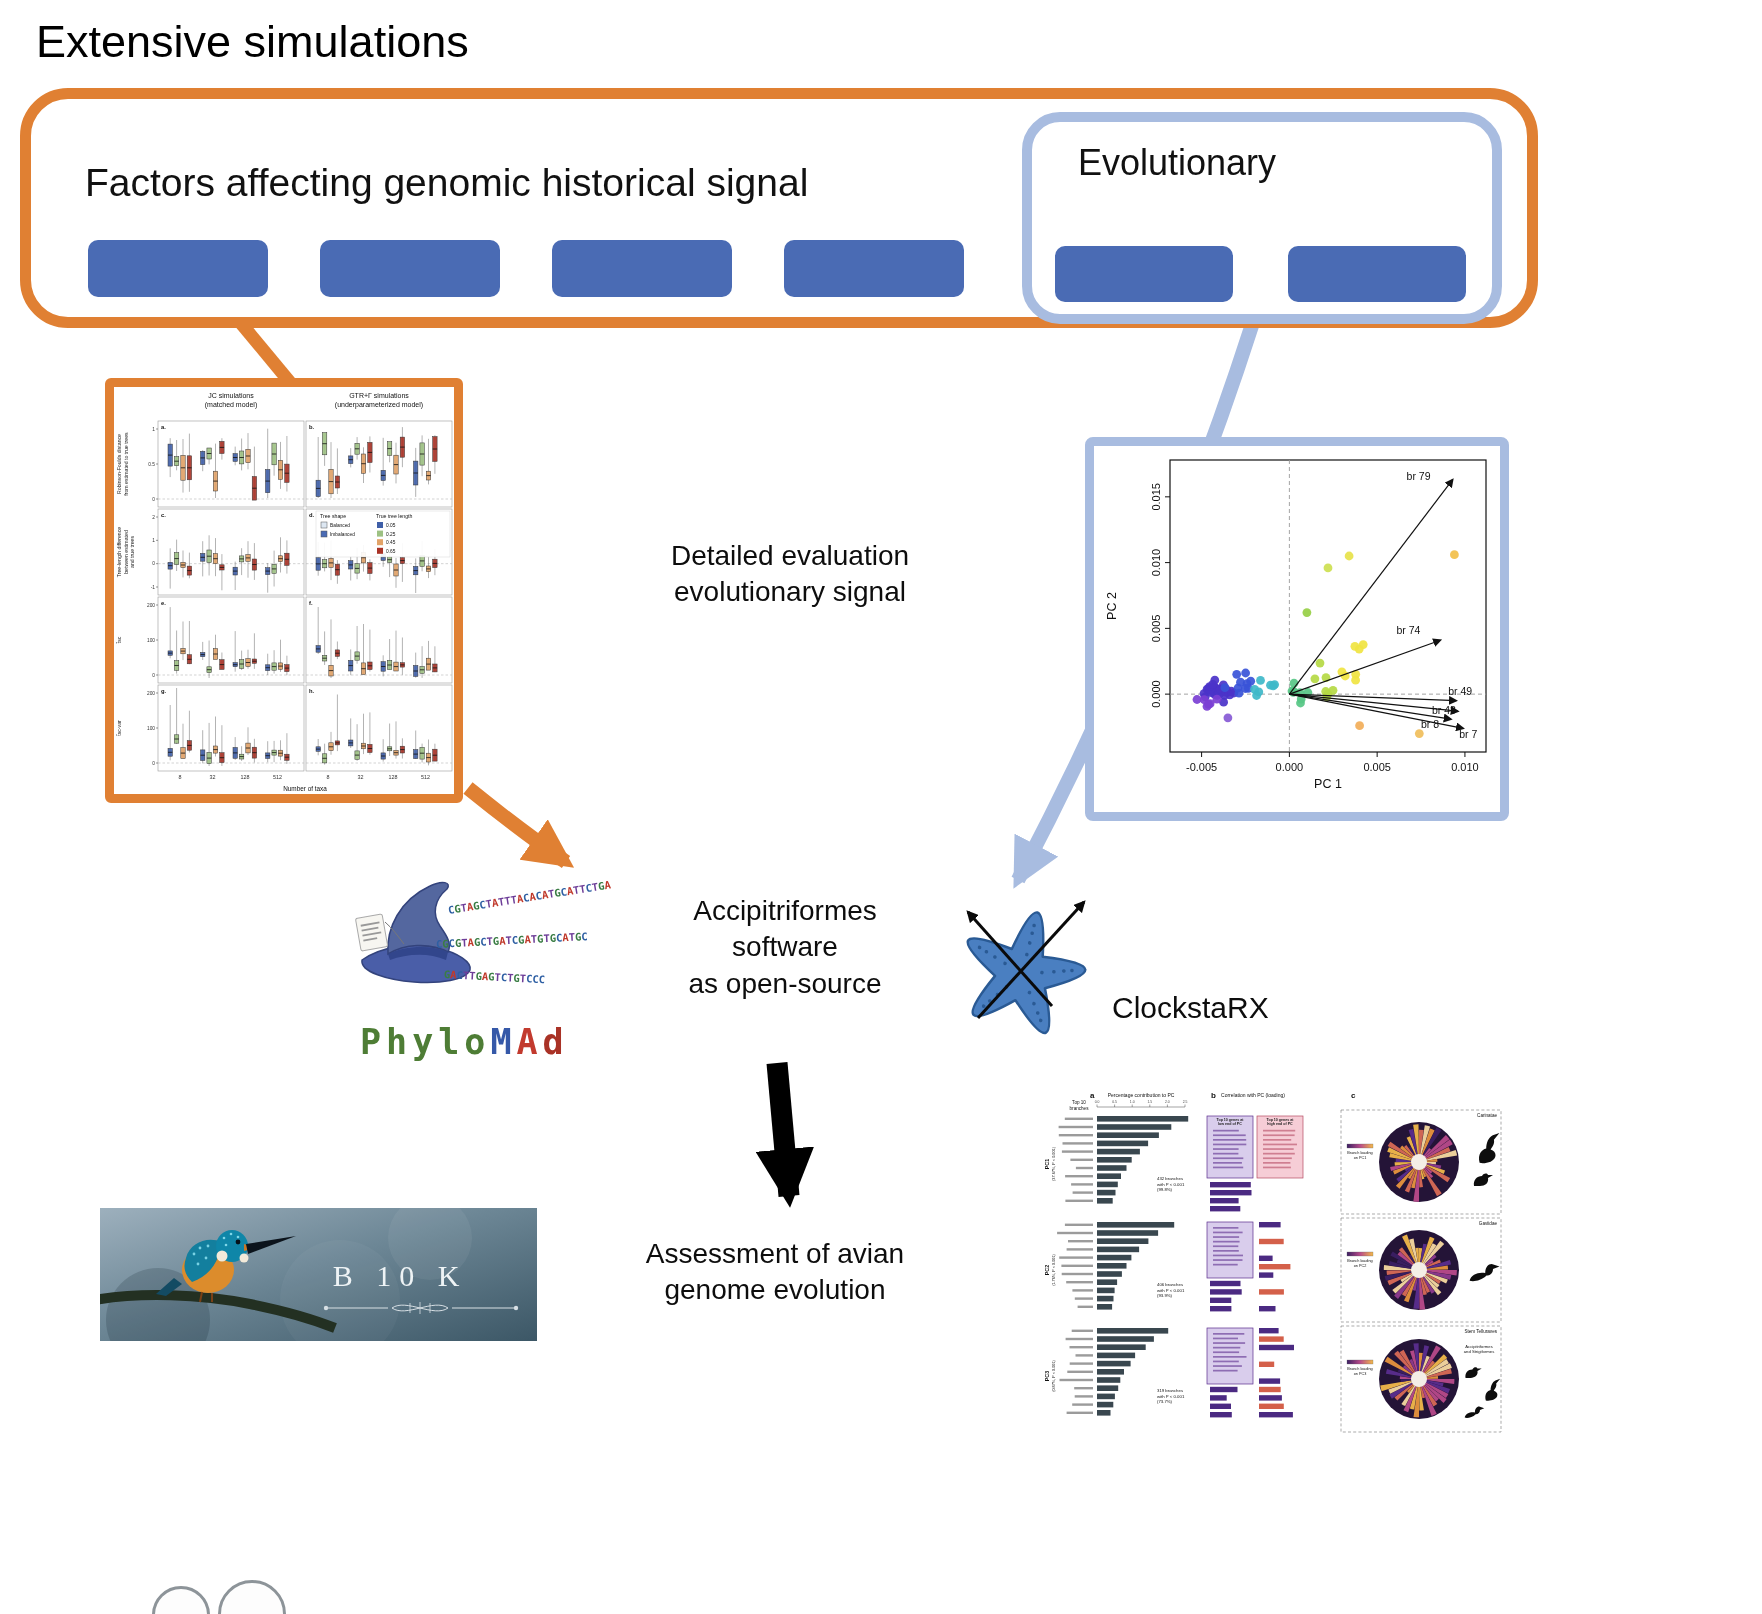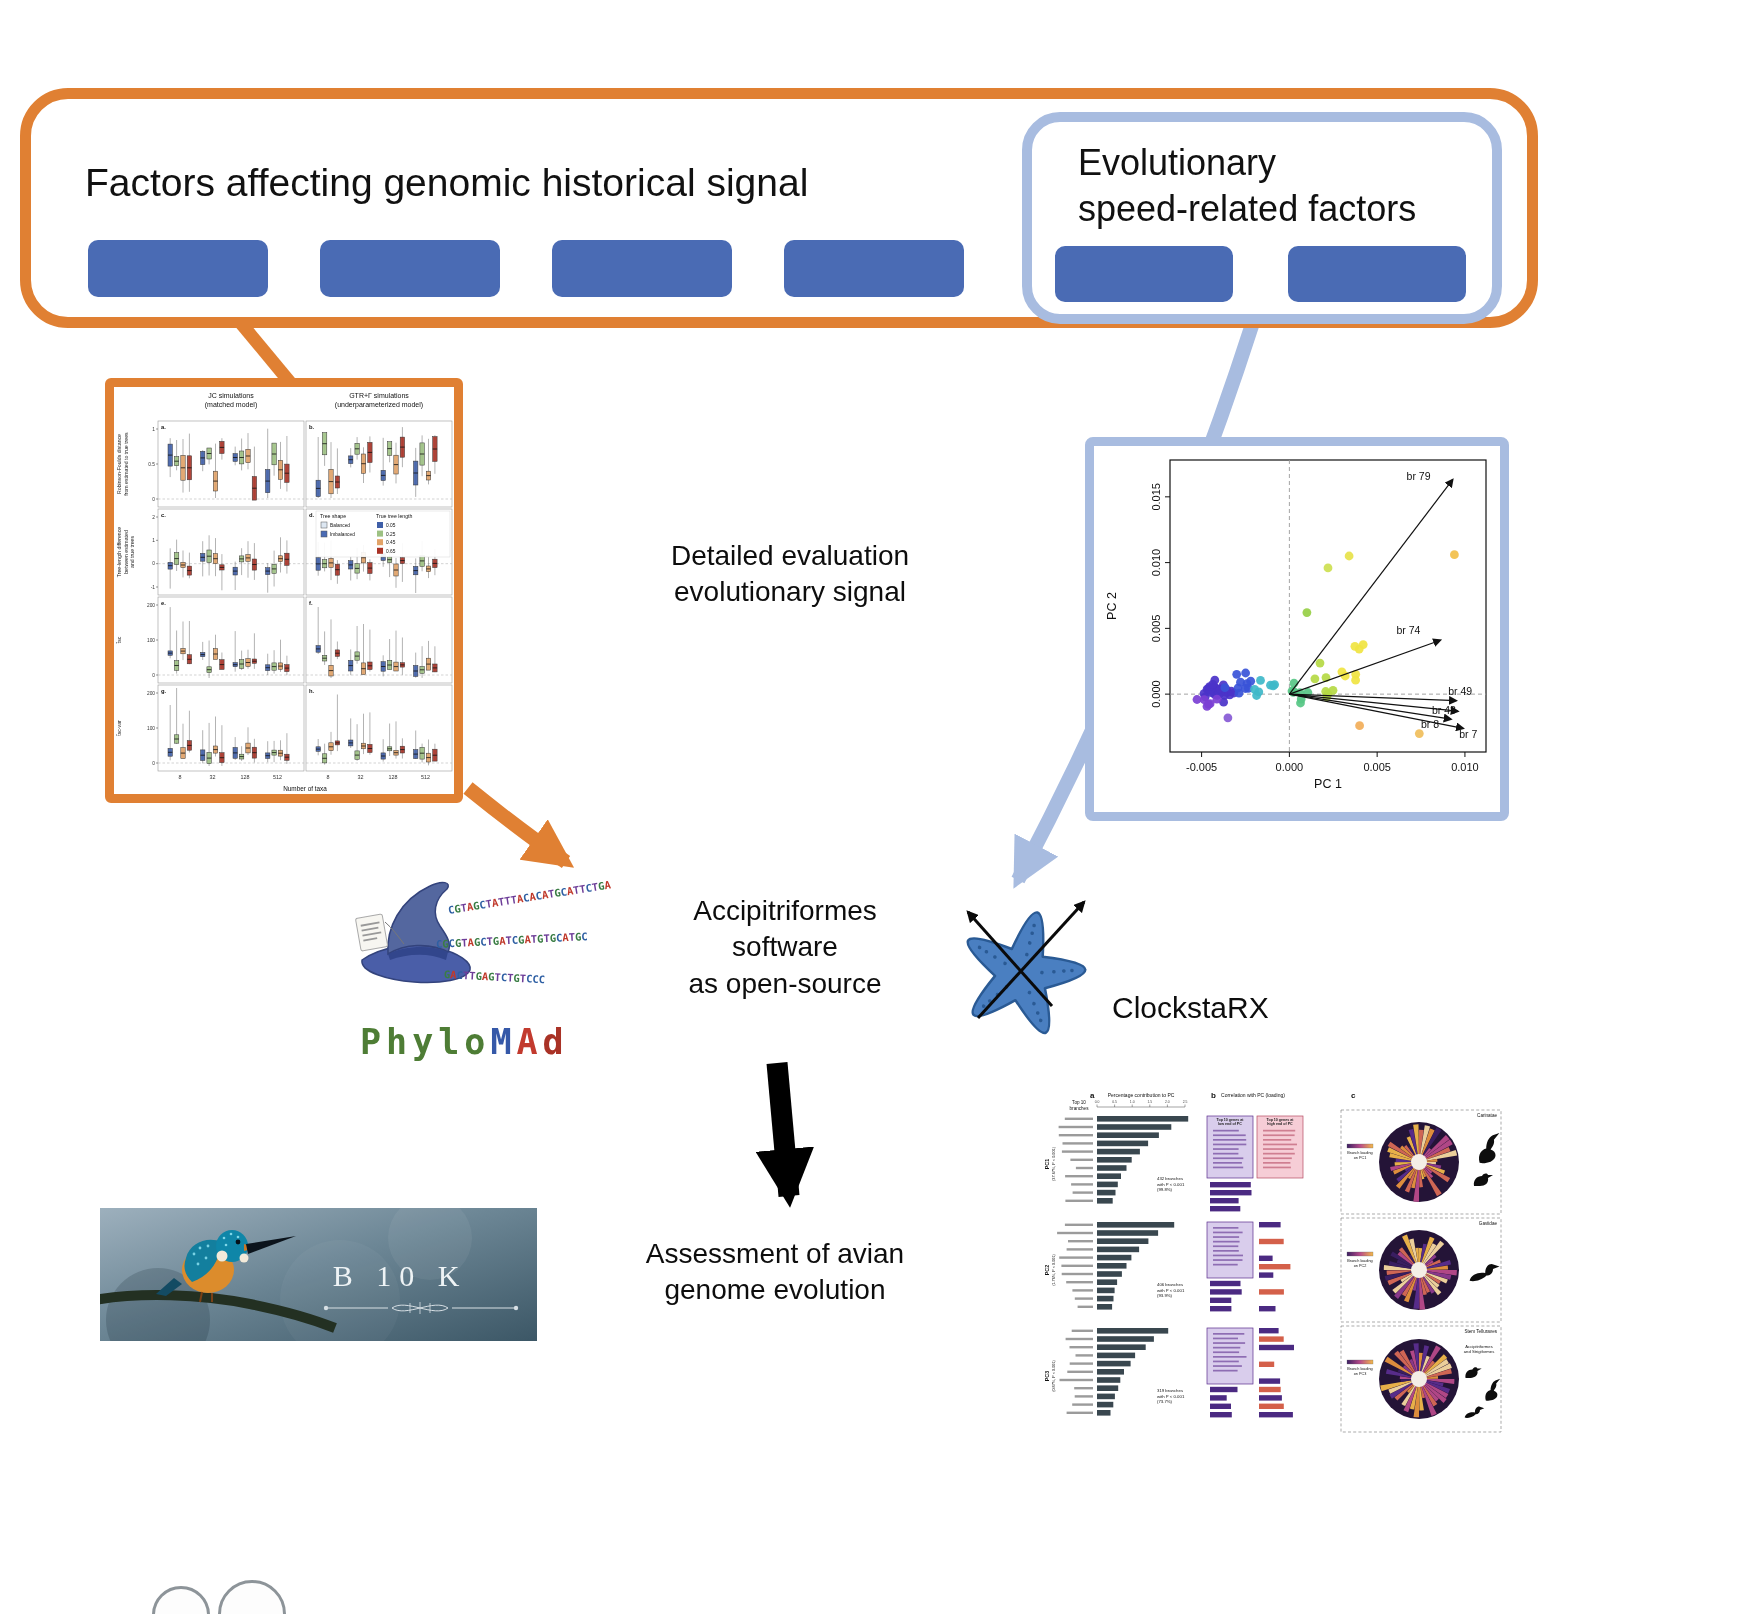--- a/index.html
+++ b/index.html
@@ -63,33 +63,33 @@
       <marker id="mBlack" viewBox="0 0 10 10" refX="8" refY="5" markerWidth="2.8" markerHeight="2.8" orient="auto">
         <path d="M0,0 L10,5 L0,10 Z" fill="#000000"></path>
       </marker>
     </defs>
     <path d="M240,322 L298,392" stroke="#E08033" stroke-width="13" fill="none"></path>
     <path d="M468,788 Q520,830 566,862" stroke="#E08033" stroke-width="14.5" fill="none" marker-end="url(#mOrange)"></path>
     <path d="M1252,325 Q1160,610 1018,880" stroke="#A8BCE0" stroke-width="14.5" fill="none" marker-end="url(#mBlue)"></path>
     <path d="M777,1063 L789,1196" stroke="#000000" stroke-width="21" fill="none" marker-end="url(#mBlack)"></path>
   </svg>
 
+  <div class="main-title">Extensive simulations</div>
 
   <div class="orange-box">
     <div class="factors-label">Factors affecting genomic historical signal</div>
     <div class="factor-row" id="factor-row-main">
         <div class="factor-box"></div>
         <div class="factor-box"></div>
         <div class="factor-box"></div>
         <div class="factor-box"></div>
       </div>
     <div class="speed-box">
       <div class="speed-label">
         <span class="tl">Evolutionary</span>
-        <span class="tl">speed-related factors</span>
       </div>
       <div class="factor-row" id="factor-row-speed">
           <div class="factor-box"></div>
           <div class="factor-box"></div>
         </div>
     </div>
   </div>
 
   <div class="sim-figure">
     <svg id="sim-svg" viewBox="0 0 340 407">

